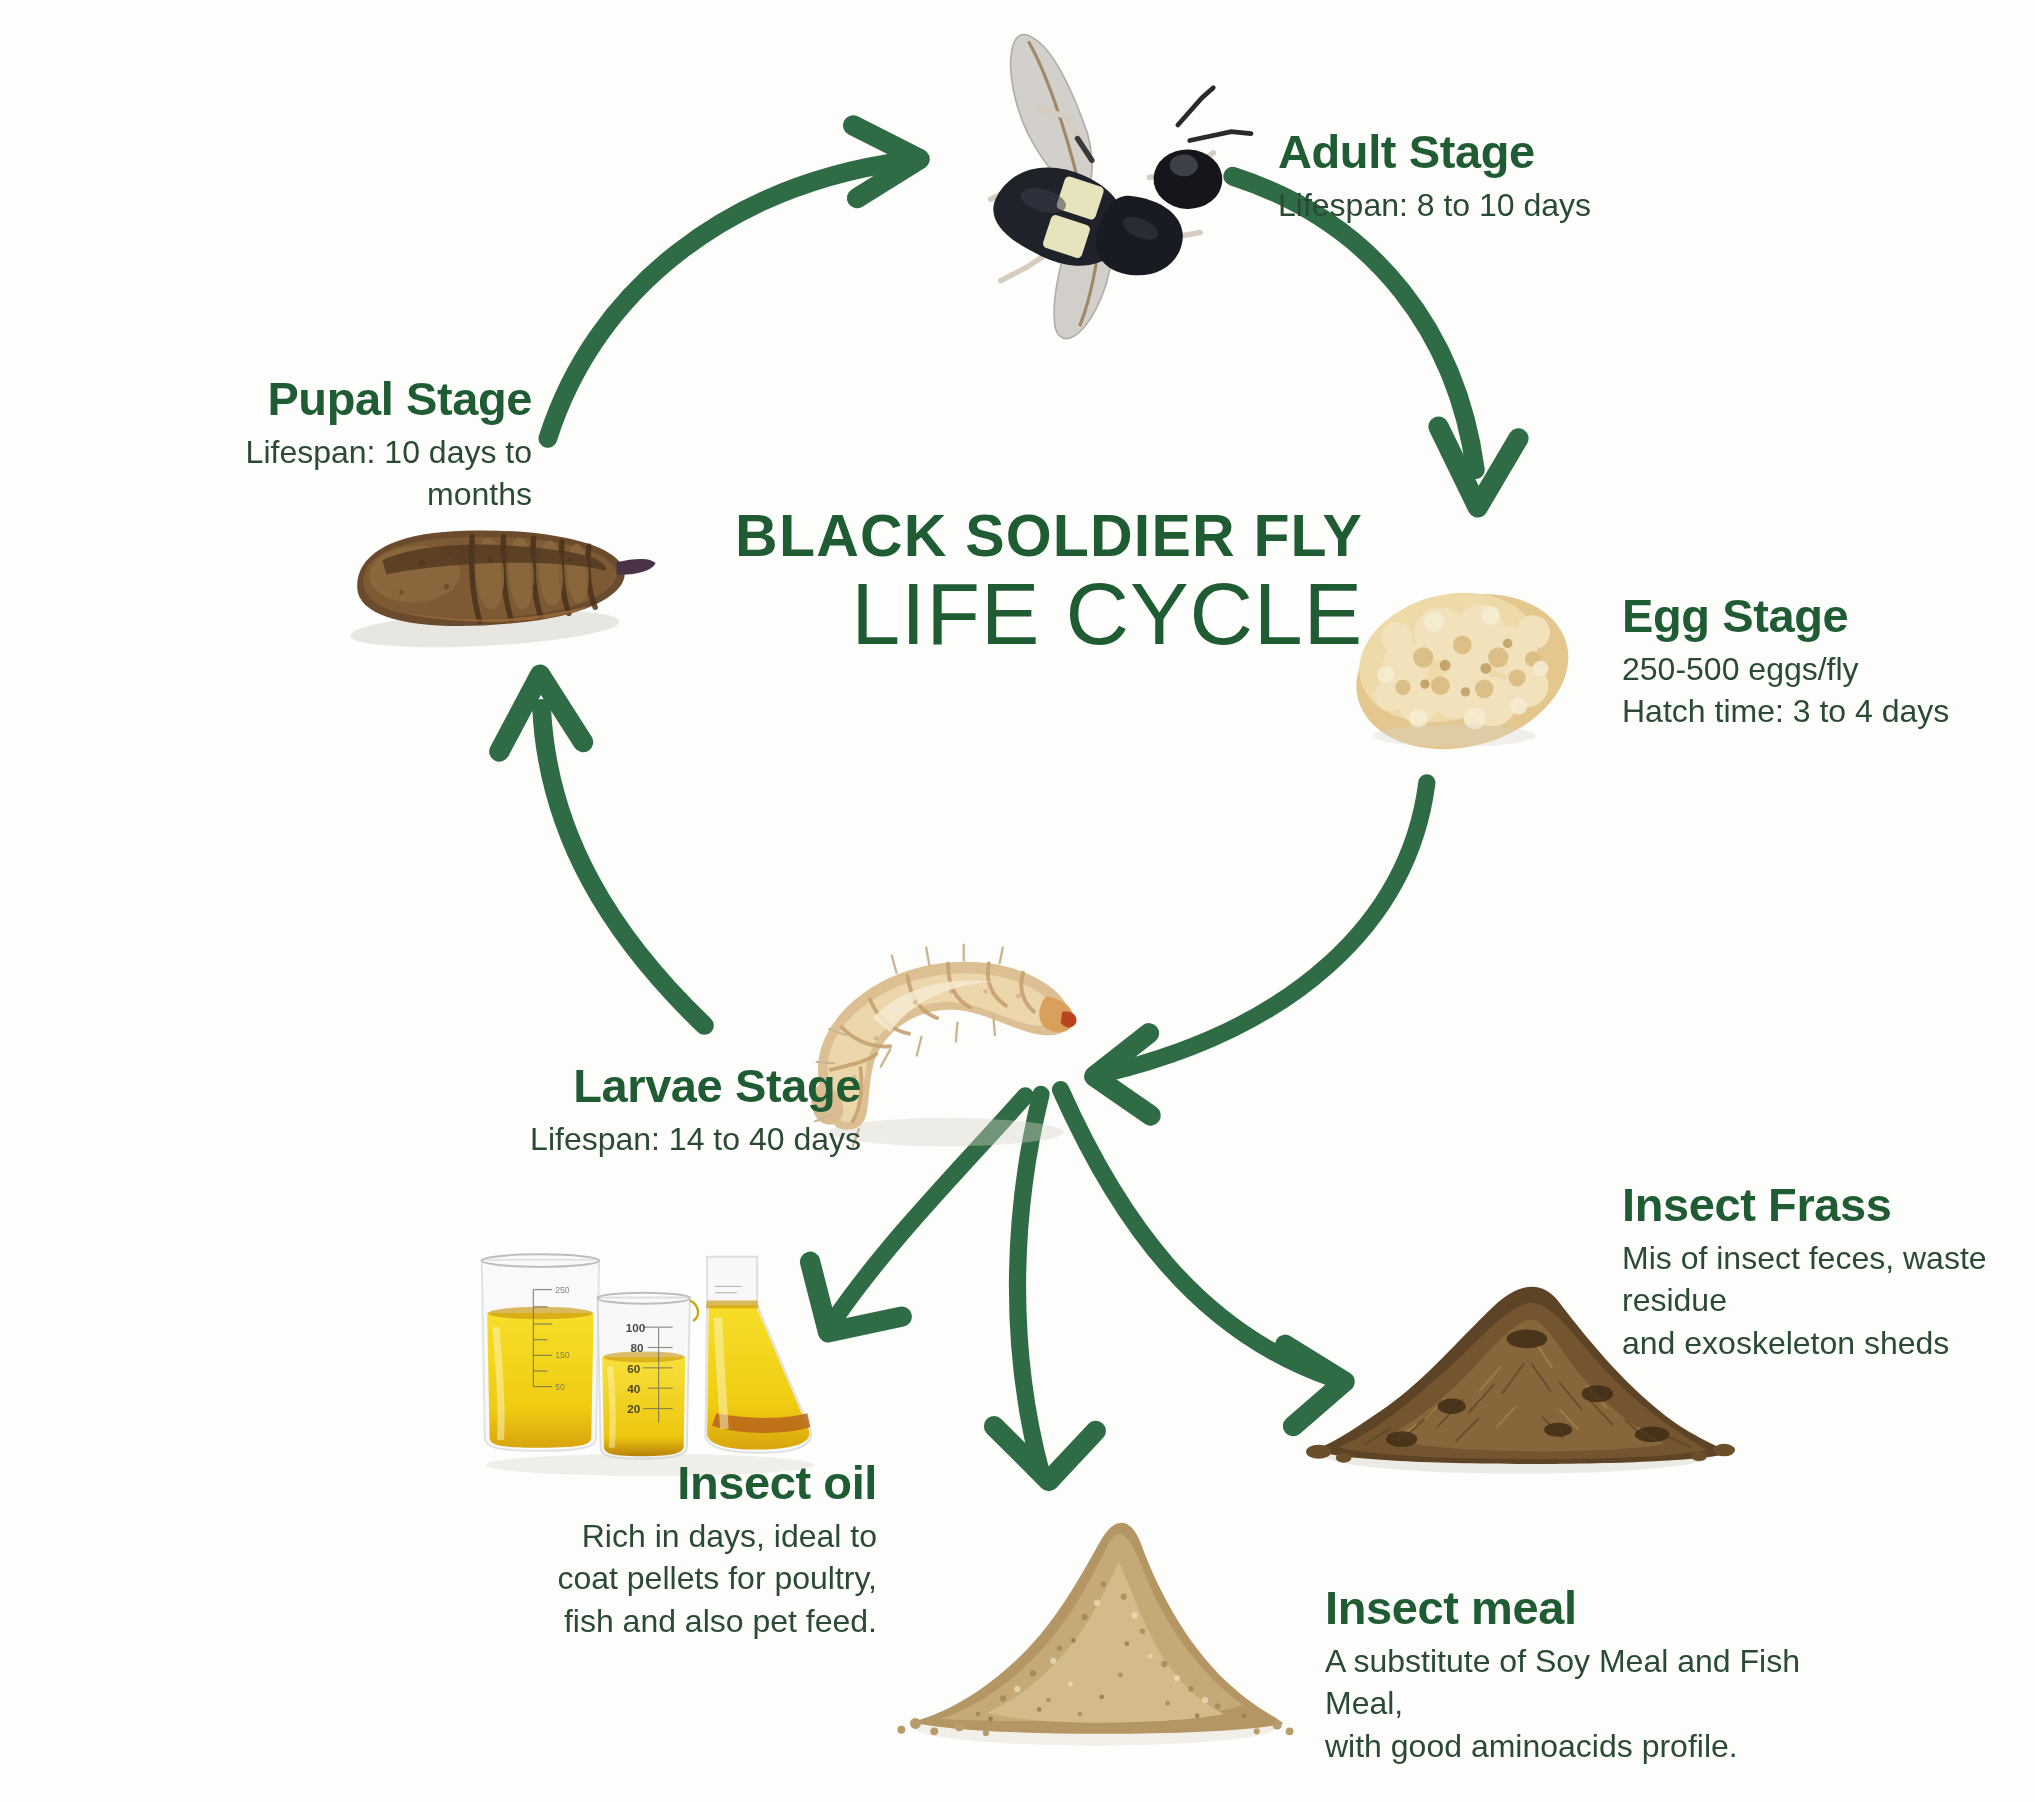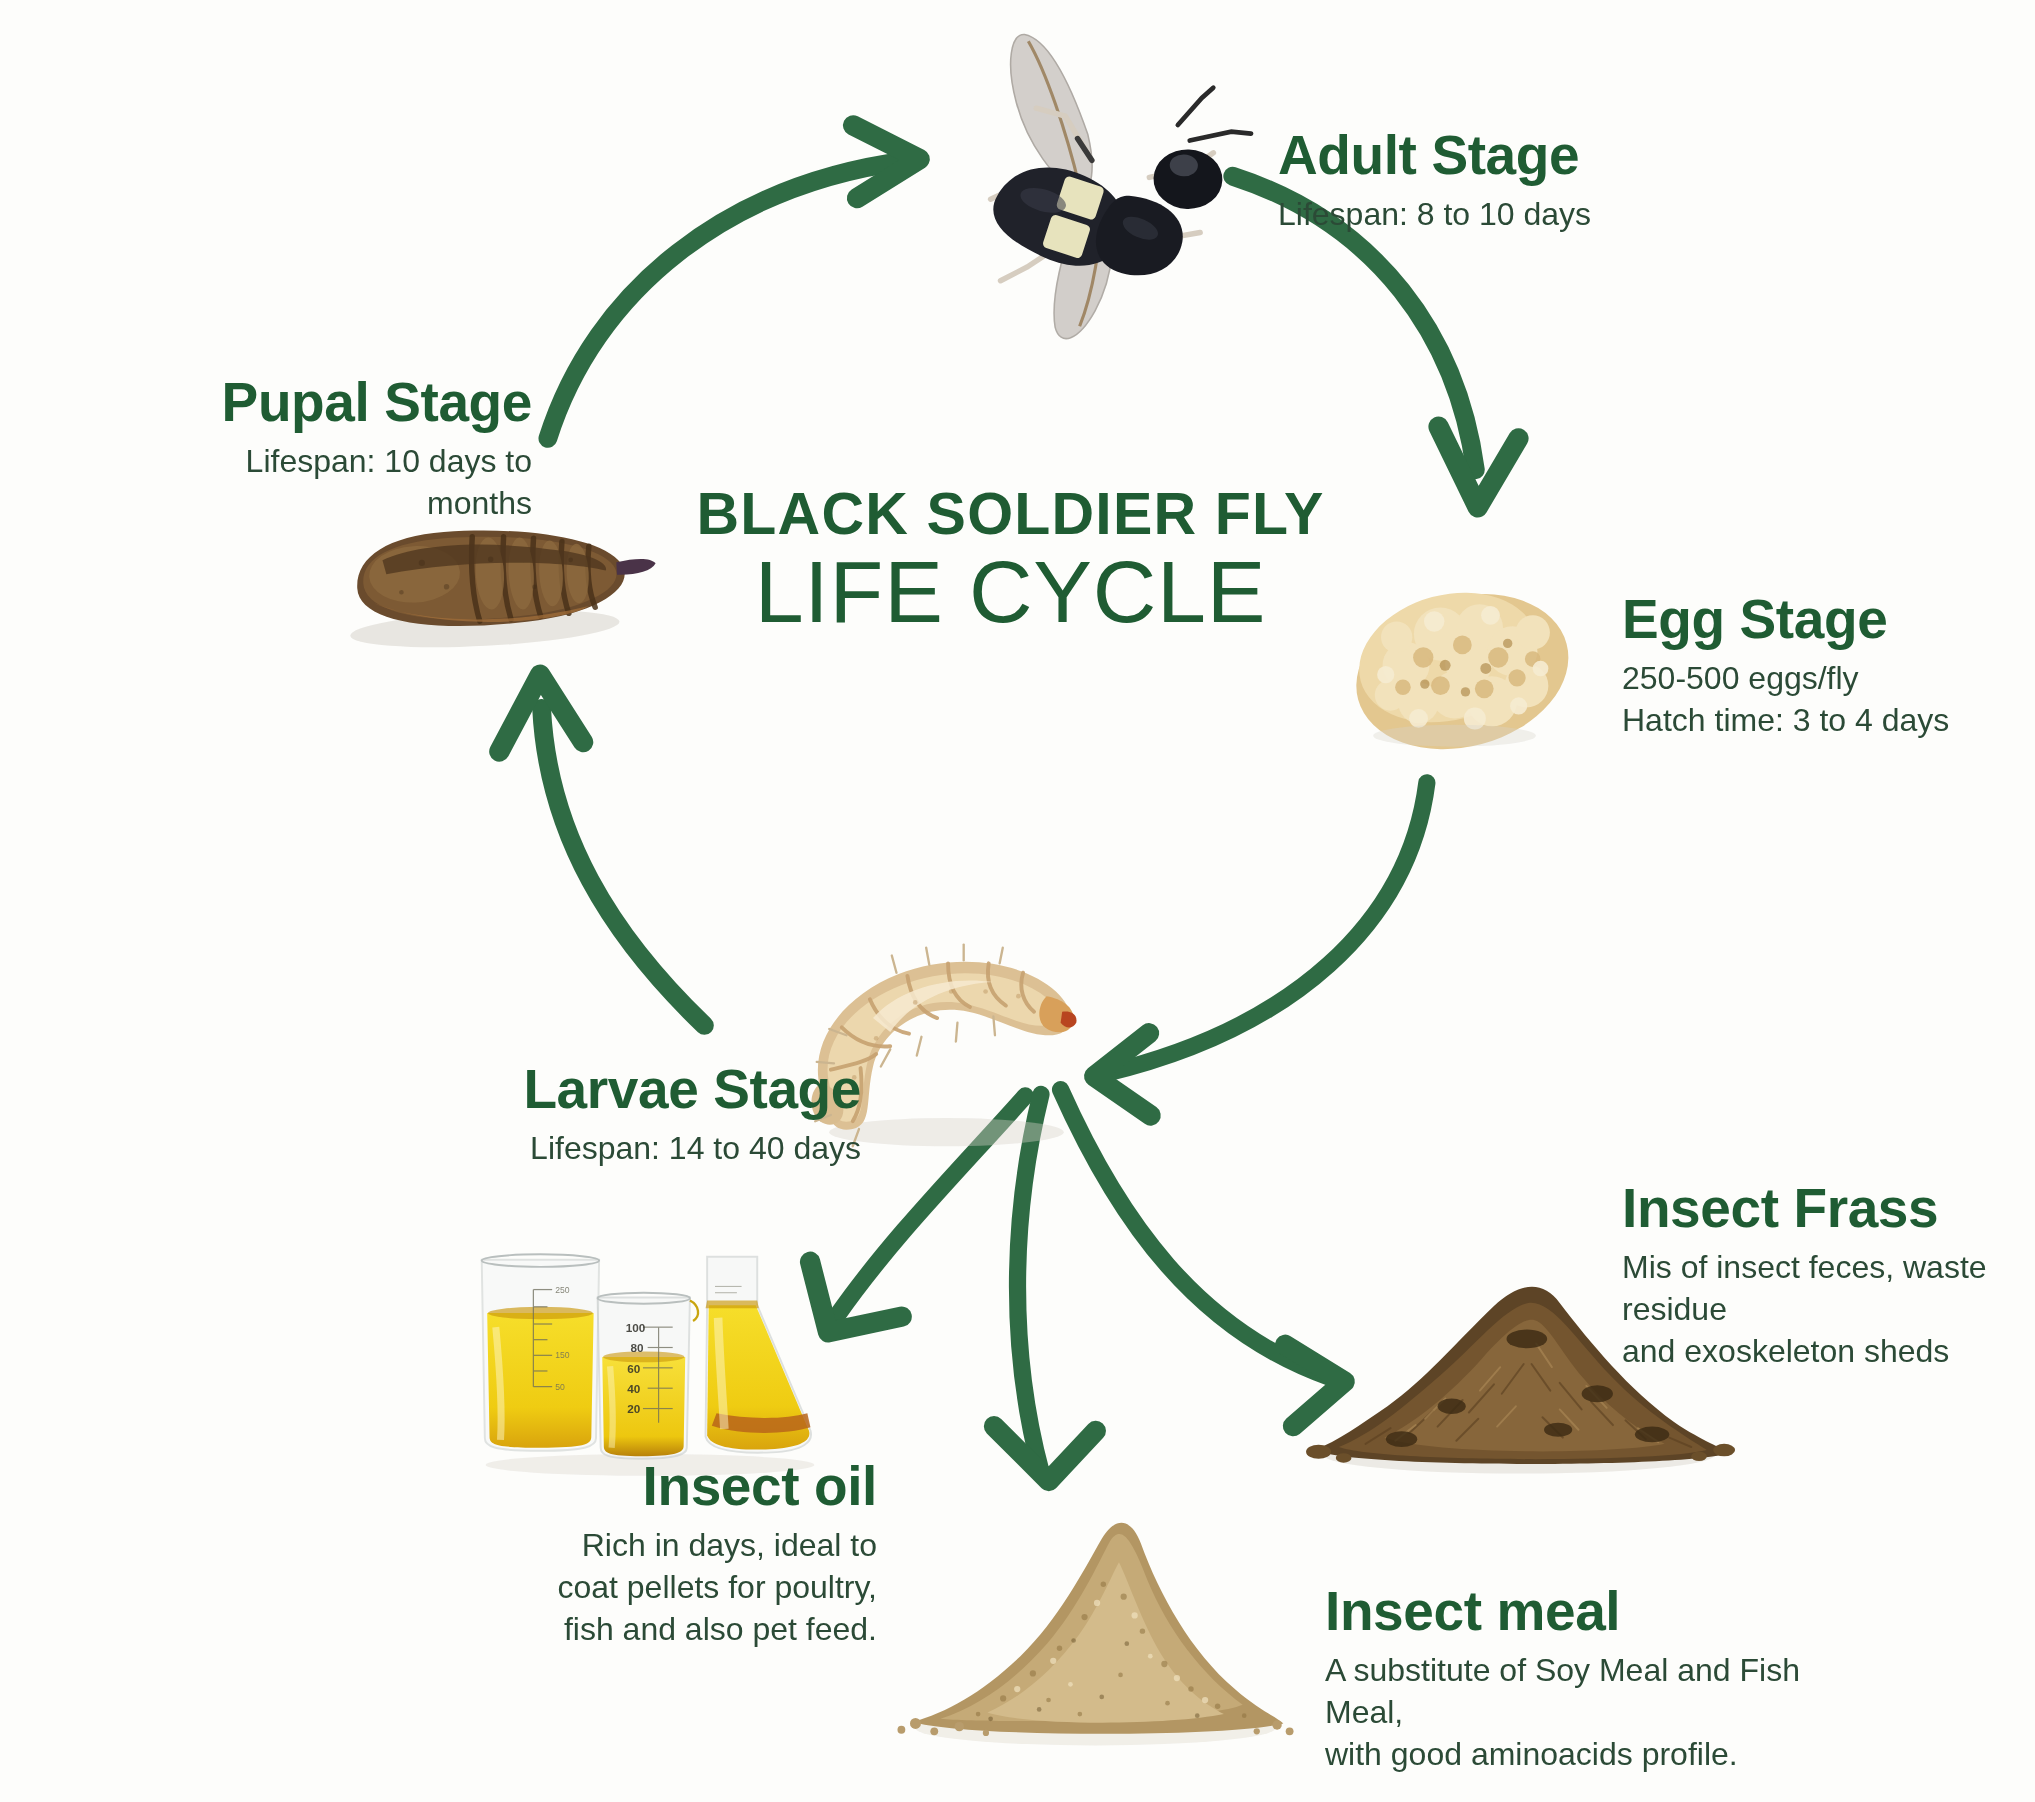--- a/index.html
+++ b/index.html
@@ -14,44 +14,44 @@
     background: #fdfdfb;
     font-family: "Liberation Sans", sans-serif;
     overflow: hidden;
   }
 
   
   .block { position: absolute; }
   .stage-title {
     color: #1f5c33;
     font-weight: bold;
-    font-size: 55px;
+    font-size: 47px;
     line-height: 1.05;
     letter-spacing: -0.4px;
     margin: 0 0 7.8px 0;
     white-space: nowrap;
   }
   .stage-sub {
     color: #2b4a36;
     font-size: 32px;
     line-height: 1.32;
     margin: 0;
     font-weight: normal;
   }
   .align-right { text-align: right; }
   .align-center { text-align: right; }
   .align-left { text-align: left; }
 
   
   #center-title {
     position: absolute;
     left: 658px;
-    top: 485px;
+    top: 507px;
     width: 705px;
-    text-align: center;
+    text-align: right;
     color: #1f5c33;
     pointer-events: none;
   }
   #center-title .line1 {
     font-size: 59px;
     font-weight: bold;
     letter-spacing: 1.2px;
     line-height: 1;
     display: block;
   }

